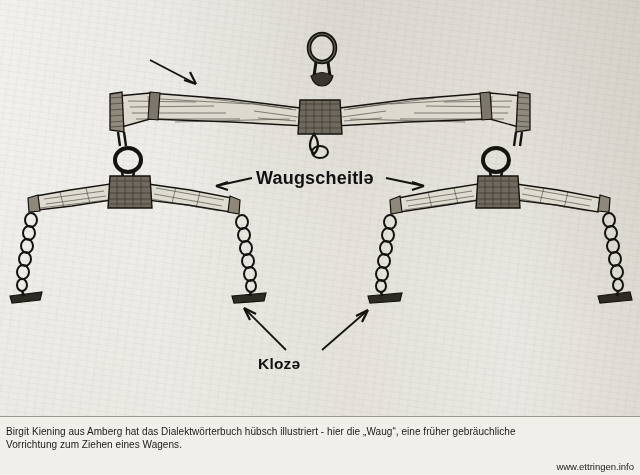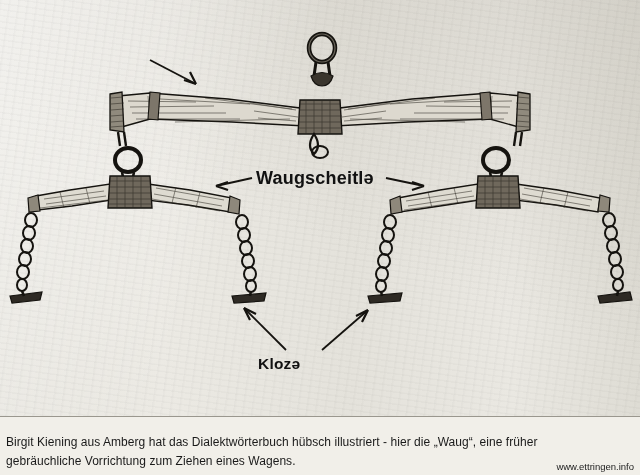--- a/index.html
+++ b/index.html
@@ -41,24 +41,24 @@
     left: 0;
     top: 416px;
     width: 640px;
     height: 59px;
     background: #f1efe9;
     border-top: 1px solid #9a978e;
   }
   #caption-text {
     position: absolute;
     left: 6px;
-    top: 16px;
+    top: 8px;
     width: 560px;
-    font-size: 12px;
-    line-height: 19px;
+    font-size: 10px;
+    line-height: 13px;
     color: #1a1a1a;
     letter-spacing: 0.05px;
   }
   #site-url {
     position: absolute;
     right: 6px;
     bottom: 4px;
     font-size: 9.5px;
     color: #222;
     font-weight: normal;

